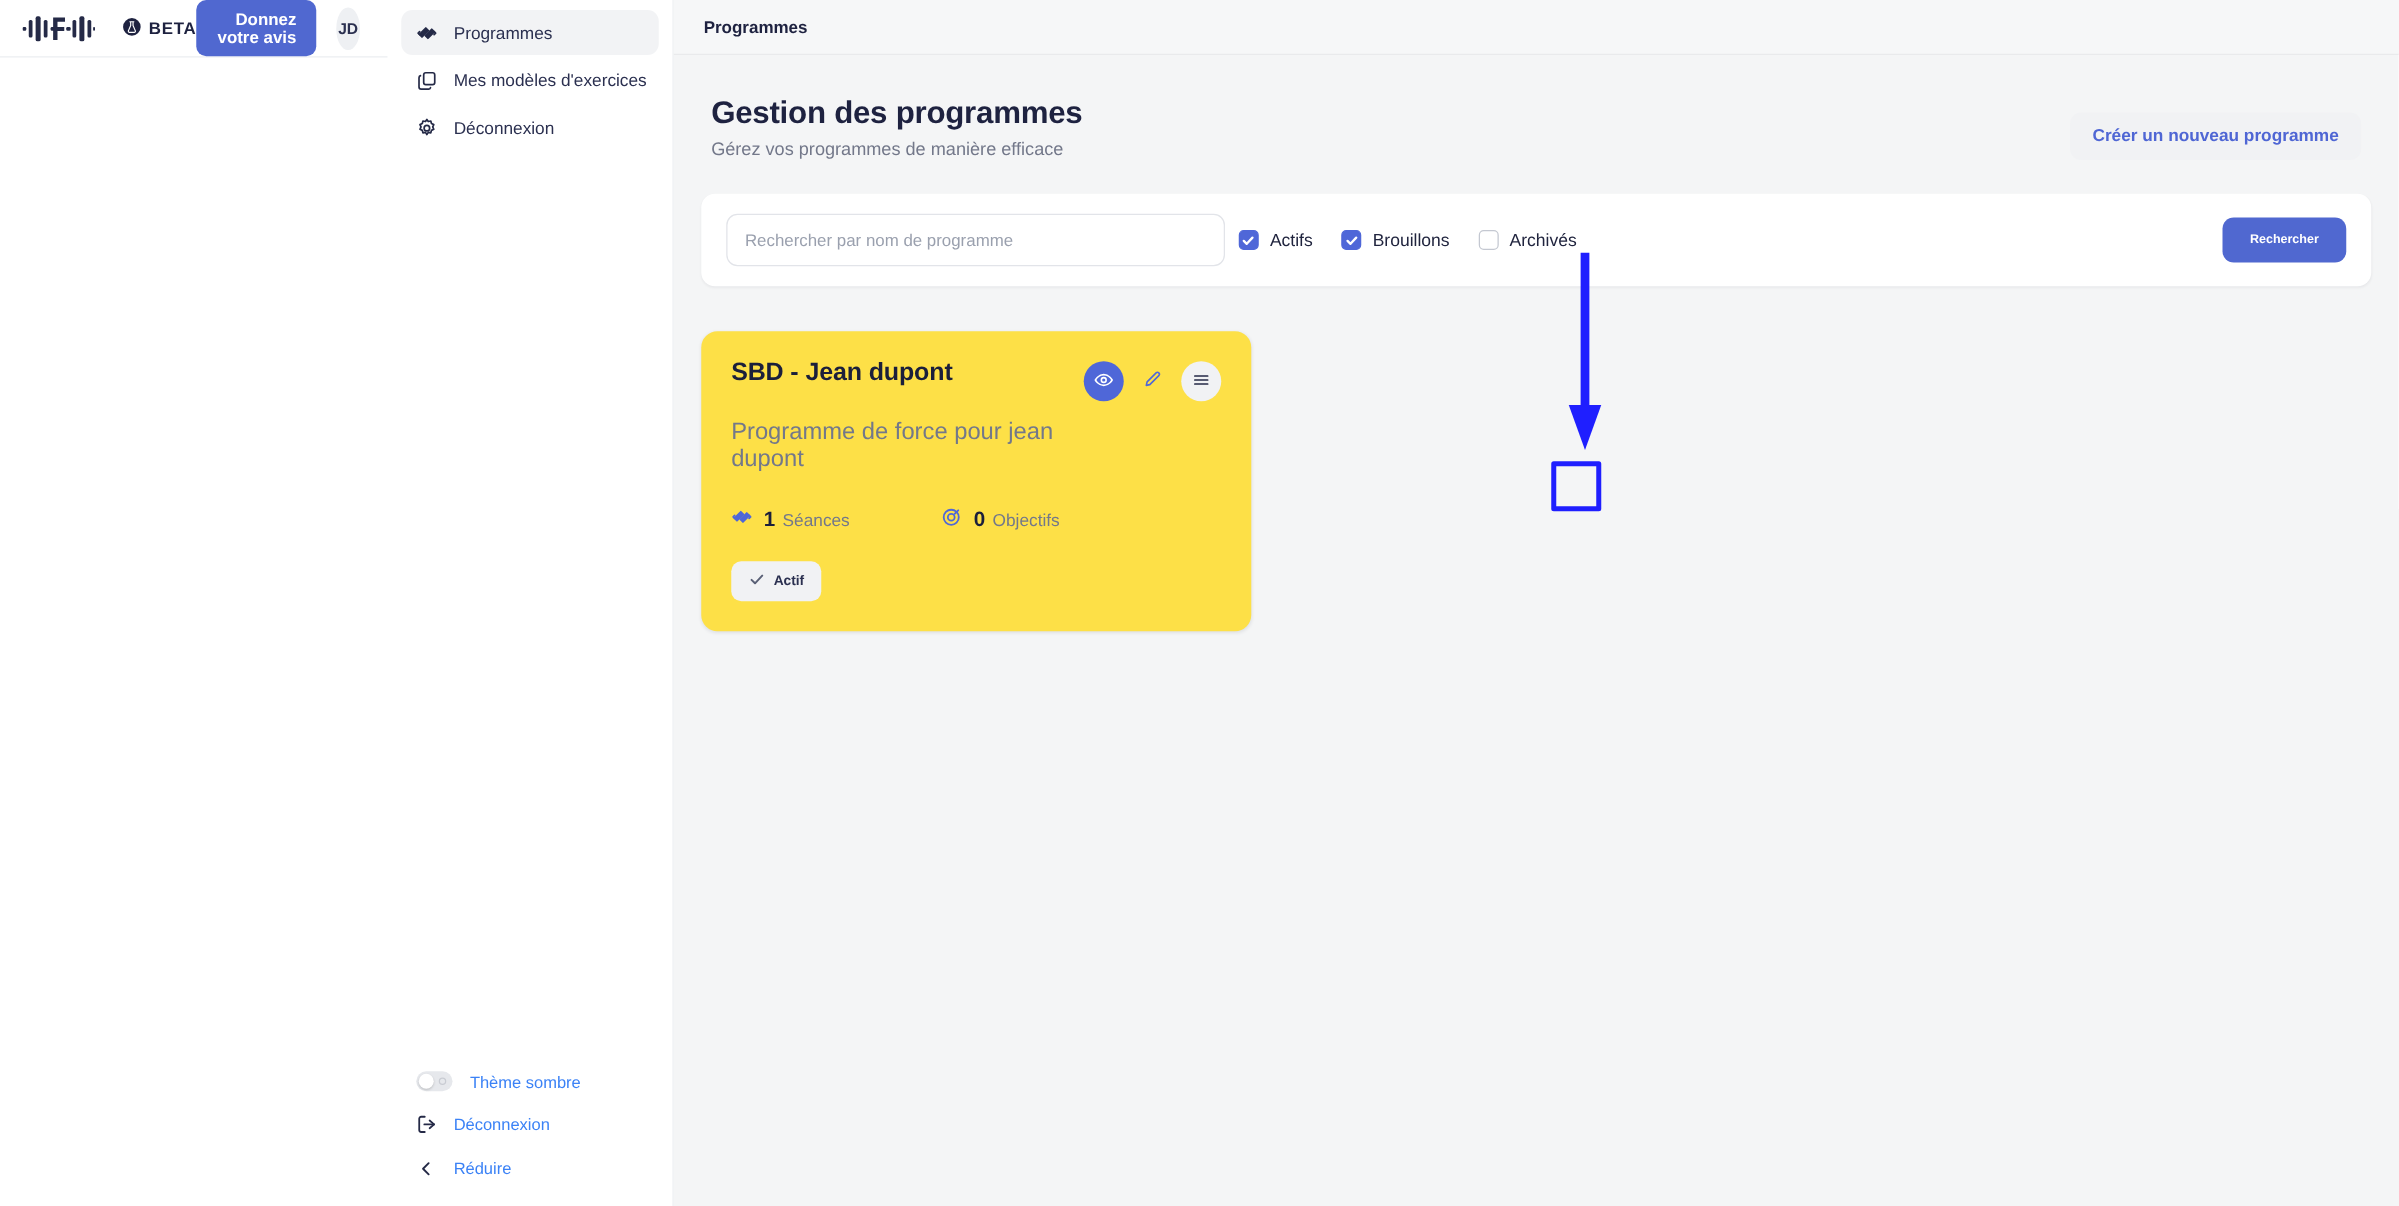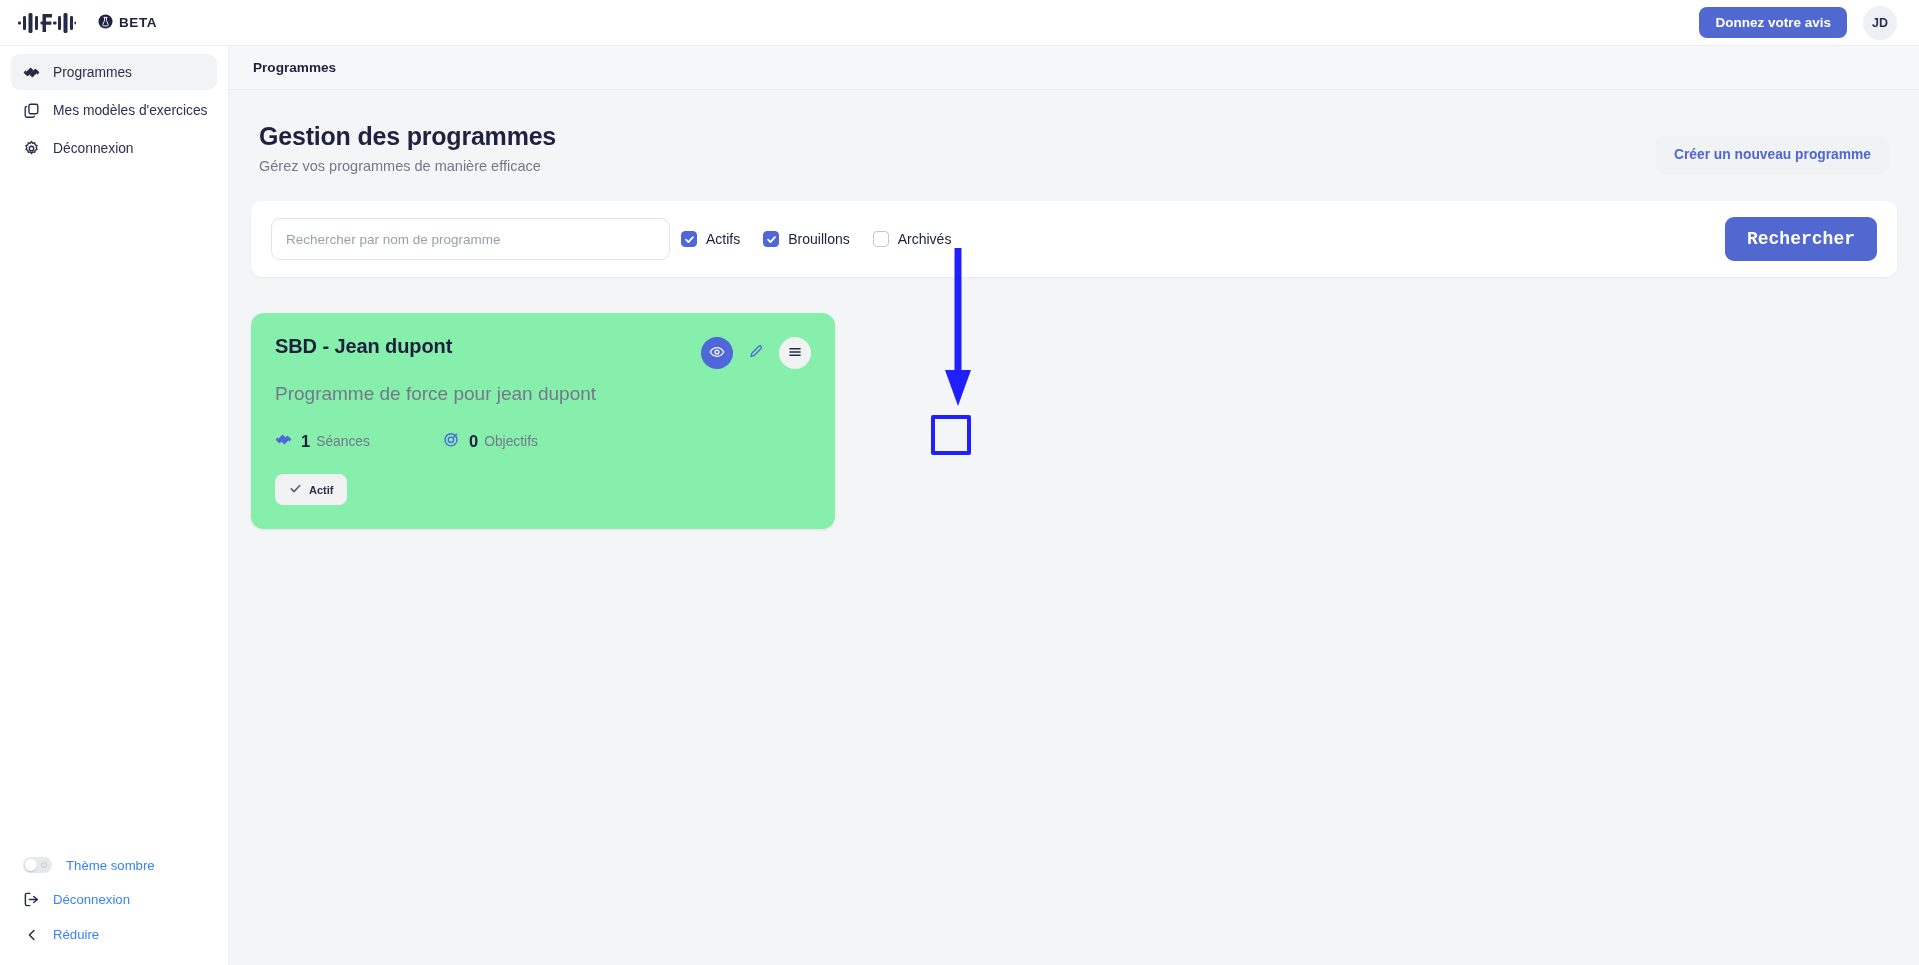--- a/index.html
+++ b/index.html
@@ -4,21 +4,21 @@
 <style>
   * { box-sizing: border-box; margin: 0; padding: 0; }
   html, body {
     width: 1919px;
     height: 965px;
     overflow: hidden;
     font-family: "Liberation Sans", sans-serif;
     background: #ffffff;
     color: #1e2240;
   }
-  .app { display: flex; flex-direction: column; width: 1919px; height: 965px; }
+  .app { display: flex; flex-direction: row; width: 1919px; height: 965px; }
 
   
   .topbar {
     height: 46px;
     flex: 0 0 46px;
     background: #ffffff;
     display: flex;
     align-items: center;
     padding: 0 22px 0 18px;
     border-bottom: 1px solid #eceef1;
@@ -28,21 +28,21 @@
   .brand { display: flex; align-items: center; gap: 22px; }
   .logo-mark { display: flex; align-items: center; }
   .beta-badge {
     display: flex; align-items: center; gap: 6px;
     font-size: 13.5px; font-weight: 700; letter-spacing: .6px; color: #1e2240;
   }
   .topbar-right { margin-left: auto; display: flex; align-items: center; gap: 16px; }
   .feedback-btn {
     background: #5068d0; color: #fff; border: none; border-radius: 8px;
     font-family: inherit; font-size: 13.5px; font-weight: 600;
-    padding: 9px 16px; cursor: pointer; line-height: 1;
+    padding: 9px 16px; cursor: pointer; line-height: 1; text-align: right;
   }
   .avatar {
     width: 34px; height: 34px; border-radius: 50%;
     background: #eef0f3; color: #2b3050;
     display: flex; align-items: center; justify-content: center;
     font-size: 12.5px; font-weight: 700; cursor: pointer;
   }
 
   
   .body { display: flex; flex: 1 1 auto; min-height: 0; }
@@ -118,27 +118,27 @@
   .checks { display: flex; align-items: center; gap: 23px; margin-left: 5px; }
   .check { display: flex; align-items: center; gap: 9px; cursor: pointer; }
   .box {
     width: 16px; height: 16px; border-radius: 4px; border: 1.5px solid #c4c8d1;
     background: #fff; display: flex; align-items: center; justify-content: center; flex: 0 0 16px;
   }
   .box.checked { background: #4f67d8; border-color: #4f67d8; }
   .check-label { font-size: 14px; color: #20243e; }
   .search-btn {
     margin-left: auto; background: #5068d0; color: #fff; border: none;
-    border-radius: 9px; font-family: Liberation Mono, monospace; font-size: 18px; font-weight: 700;
+    border-radius: 9px; font-family: Liberation Sans, sans-serif; font-size: 10px; font-weight: 700;
     padding: 13px 22px; cursor: pointer; line-height: 1;
   }
 
   .cards-grid { margin-top: 36px; display: flex; gap: 22px; flex-wrap: wrap; }
   .program-card {
-    width: 584px; background: #86efac; border-radius: 13px;
+    width: 440px; background: #fde047; border-radius: 13px;
     box-shadow: 0 1px 3px rgba(16,24,40,.09);
     padding: 22px 24px 24px 24px; position: relative;
   }
   .card-head { display: flex; align-items: flex-start; }
   .card-title { font-size: 20px; font-weight: 700; color: #1b1f3b; letter-spacing: -.1px; }
   .card-desc { font-size: 19px; color: #73788a; margin-top: 25px; }
   .card-actions { margin-left: auto; display: flex; align-items: center; gap: 7px; margin-top: 2px; }
   .act-btn {
     width: 32px; height: 32px; border-radius: 50%;
     display: flex; align-items: center; justify-content: center;

